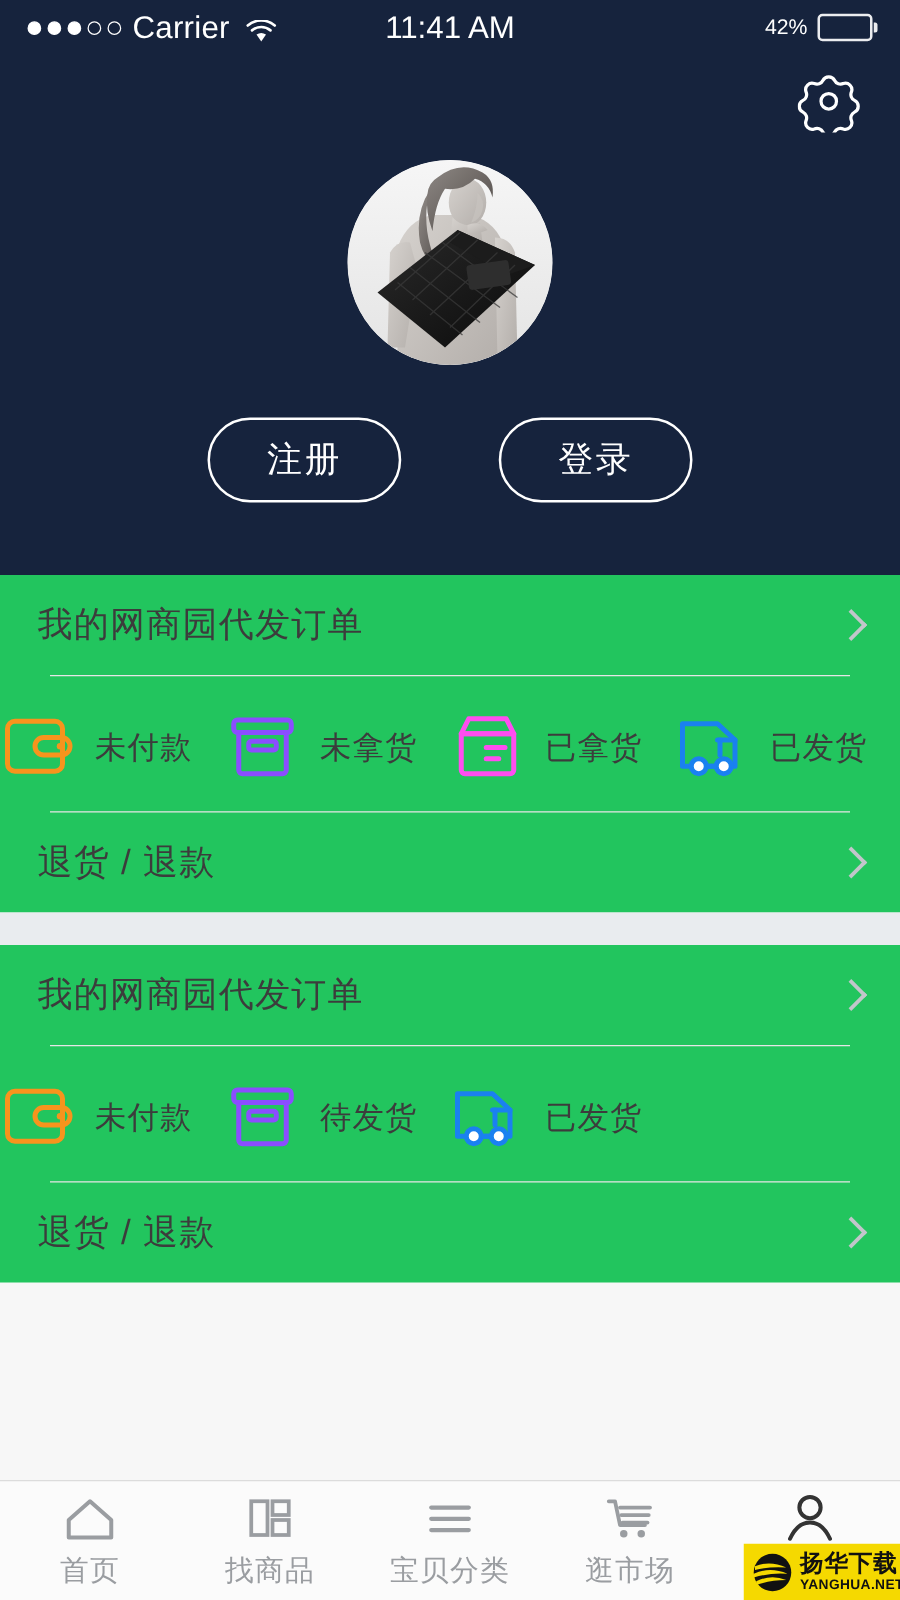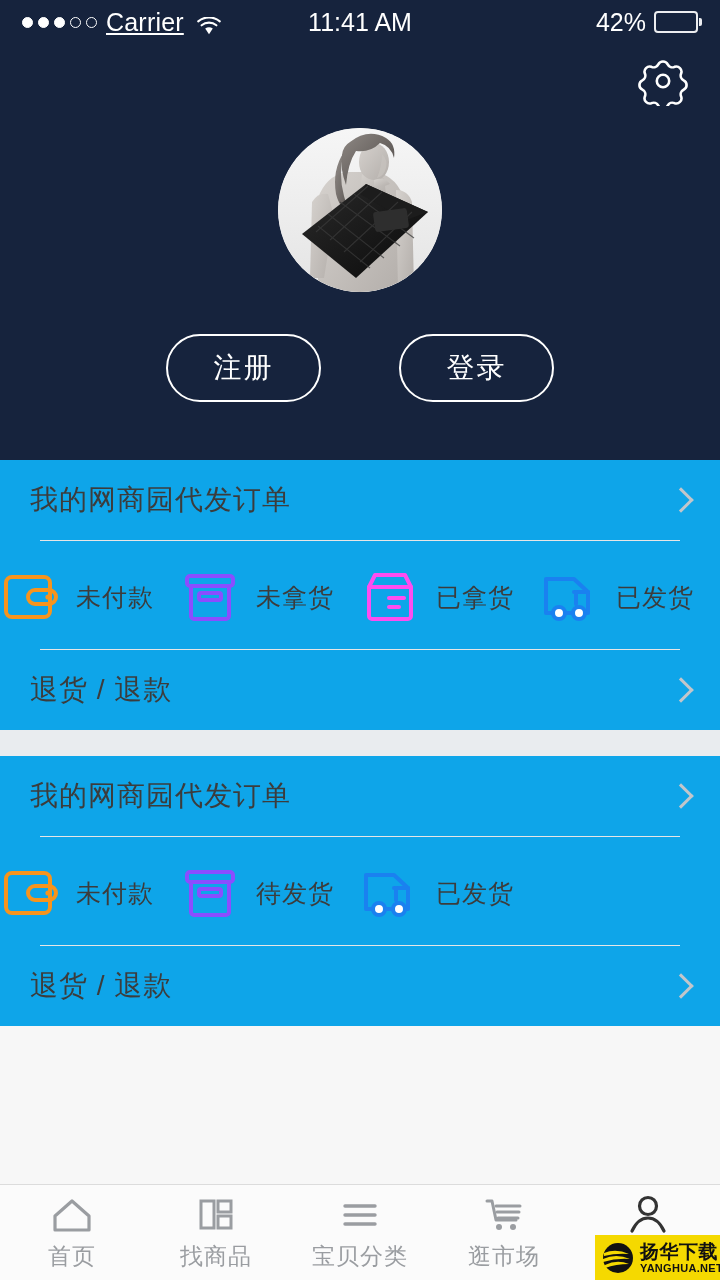--- a/index.html
+++ b/index.html
@@ -21,33 +21,33 @@
   }
   .statusbar {
     height:44px;
     display:flex;
     align-items:center;
     padding:0 22px;
     color:#ffffff;
     font-size:25px;
     position:relative;
   }
-  .sb-left { display:flex; align-items:center; gap:9px; flex:1;text-decoration:underline; }
+  .sb-left { display:flex; align-items:center; gap:9px; flex:1; }
   .sig-dots { display:flex; align-items:center; gap:5px; }
   .sig-dots i { width:11px; height:11px; border-radius:50%; display:block; border:1.6px solid #fff; }
   .sig-dots i.on { background:#fff; }
   .carrier { font-size:25px; letter-spacing:.2px; }
   .wifi { position:relative; width:26px; height:19px; margin-left:3px; }
   .sb-center {
     position:absolute; left:0; right:0; top:0; height:44px;
     display:flex; align-items:center; justify-content:center;
     font-size:25px; pointer-events:none;
   }
   .sb-right { display:flex; align-items:center; justify-content:flex-end; gap:8px; flex:1; z-index:2; }
-  .batt-pct { font-size:25px; }
+  .batt-pct { font-size:17px; }
   .batt {
     width:44px; height:22px; border:2px solid rgba(255,255,255,.92);
     border-radius:4px; padding:2px; position:relative;
   }
   .batt-fill { height:100%; background:#fff; border-radius:1px; }
   .batt-cap {
     position:absolute; right:-6px; top:50%; transform:translateY(-50%);
     width:3px; height:8px; background:rgba(255,255,255,.92); border-radius:0 2px 2px 0;
   }
 
@@ -65,21 +65,21 @@
     position:absolute; top:334px; left:0; right:0;
     display:flex; justify-content:center; gap:78px;
   }
   .auth-btn {
     width:155px; height:68px; border:2px solid #ffffff; border-radius:34px;
     color:#ffffff; font-size:28px; display:flex; align-items:center; justify-content:center;
     letter-spacing:2px; background:transparent;
   }
 
   
-  .card { background:#0ea5e9; width:100%; }
+  .card { background:#22c55e; width:100%; }
   .gap { height:26px; background:#e9ecef; width:100%; }
 
   .row {
     height:80px; display:flex; align-items:center;
     padding:0 30px; position:relative;
   }
   .row-title { font-size:28px; color:#3c3c3c; letter-spacing:1px; }
   .chev { margin-left:auto; width:18px; height:18px; border-right:3px solid #c2c6cb; border-top:3px solid #c2c6cb; transform:rotate(45deg); }
   .hr { height:1px; background:#e6e6e6; margin:0 40px; }
 

